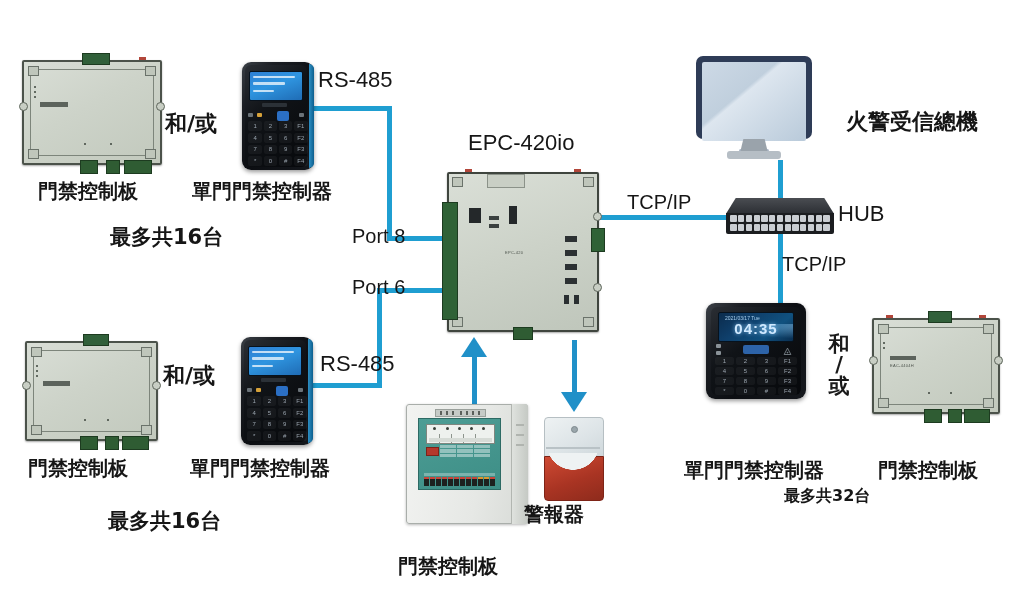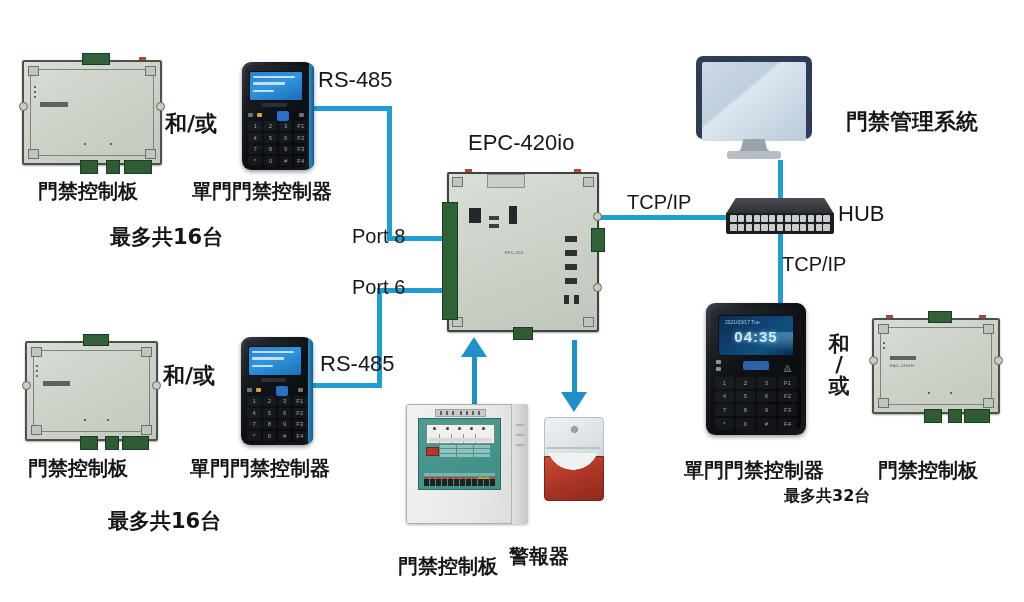--- a/index.html
+++ b/index.html
@@ -269,21 +269,21 @@
     <div class="screen"></div>
     <div class="ctrl">
         <i></i>
         <b></b>
         <i></i>
       </div>
     <div class="neck"></div>
     <div class="base"></div>
   </div>
 
-  <div class="lbl lbl-cjk" style="left:846px;top:110px;font-size:22px;">門禁管理系統</div>
+  <div class="lbl lbl-cjk" style="left:846px;top:110px;font-size:22px;">火警受信總機</div>
 
   <div class="hub" style="left:726px;top:198px;width:108px;height:36px;">
     <div class="top"></div>
     <div class="front"></div>
     <div class="ports">
       <span></span>
         <span></span>
         <span></span>
         <span></span>
         <span></span>
@@ -308,21 +308,21 @@
         <span></span>
         <span></span>
         <span></span>
     </div>
   </div>
 
   <div class="lbl lbl-lat" style="left:838px;top:202px;font-size:22px;">HUB</div>
 
   <div class="lbl lbl-lat" style="left:782px;top:254px;font-size:20px;">TCP/IP</div>
 
-  <div class="reader b" style="left:706px;top:303px;width:100px;height:132px;">
+  <div class="reader b" style="left:706px;top:303px;width:100px;height:96px;">
     <div class="shell"></div>
     <div class="face" style="left:5%;top:4%;width:90%;height:92%;"></div>
     <div class="lcd" style="left:12%;top:9%;width:74%;height:30%;">
       <div class="swoosh"></div>
       <div class="date">2021/03/17  Tue</div>
       <div class="clock">04:35</div>
     </div>
     <div class="ledrow" style="top:43%;">
       <div class="led" style="left:2px;top:0;background:#8a9298;"></div>
       <div class="led" style="left:2px;top:7px;background:#8a9298;"></div>
@@ -511,15 +511,15 @@
   <div class="lbl lbl-cjk" style="left:398px;top:556px;font-size:20px;">門禁控制板</div>
 
   <div class="siren" style="left:544px;top:417px;width:58px;height:82px;">
     <div class="top"></div>
     <div class="bot"></div>
     <div class="mask"></div>
     <div class="seam"></div>
     <div class="screw"></div>
   </div>
 
-  <div class="lbl lbl-cjk" style="left:509px;top:504px;font-size:20px;margin-top:42px;">警報器</div>
+  <div class="lbl lbl-cjk" style="left:524px;top:504px;font-size:20px;">警報器</div>
 
 </div>
 
 </body></html>

